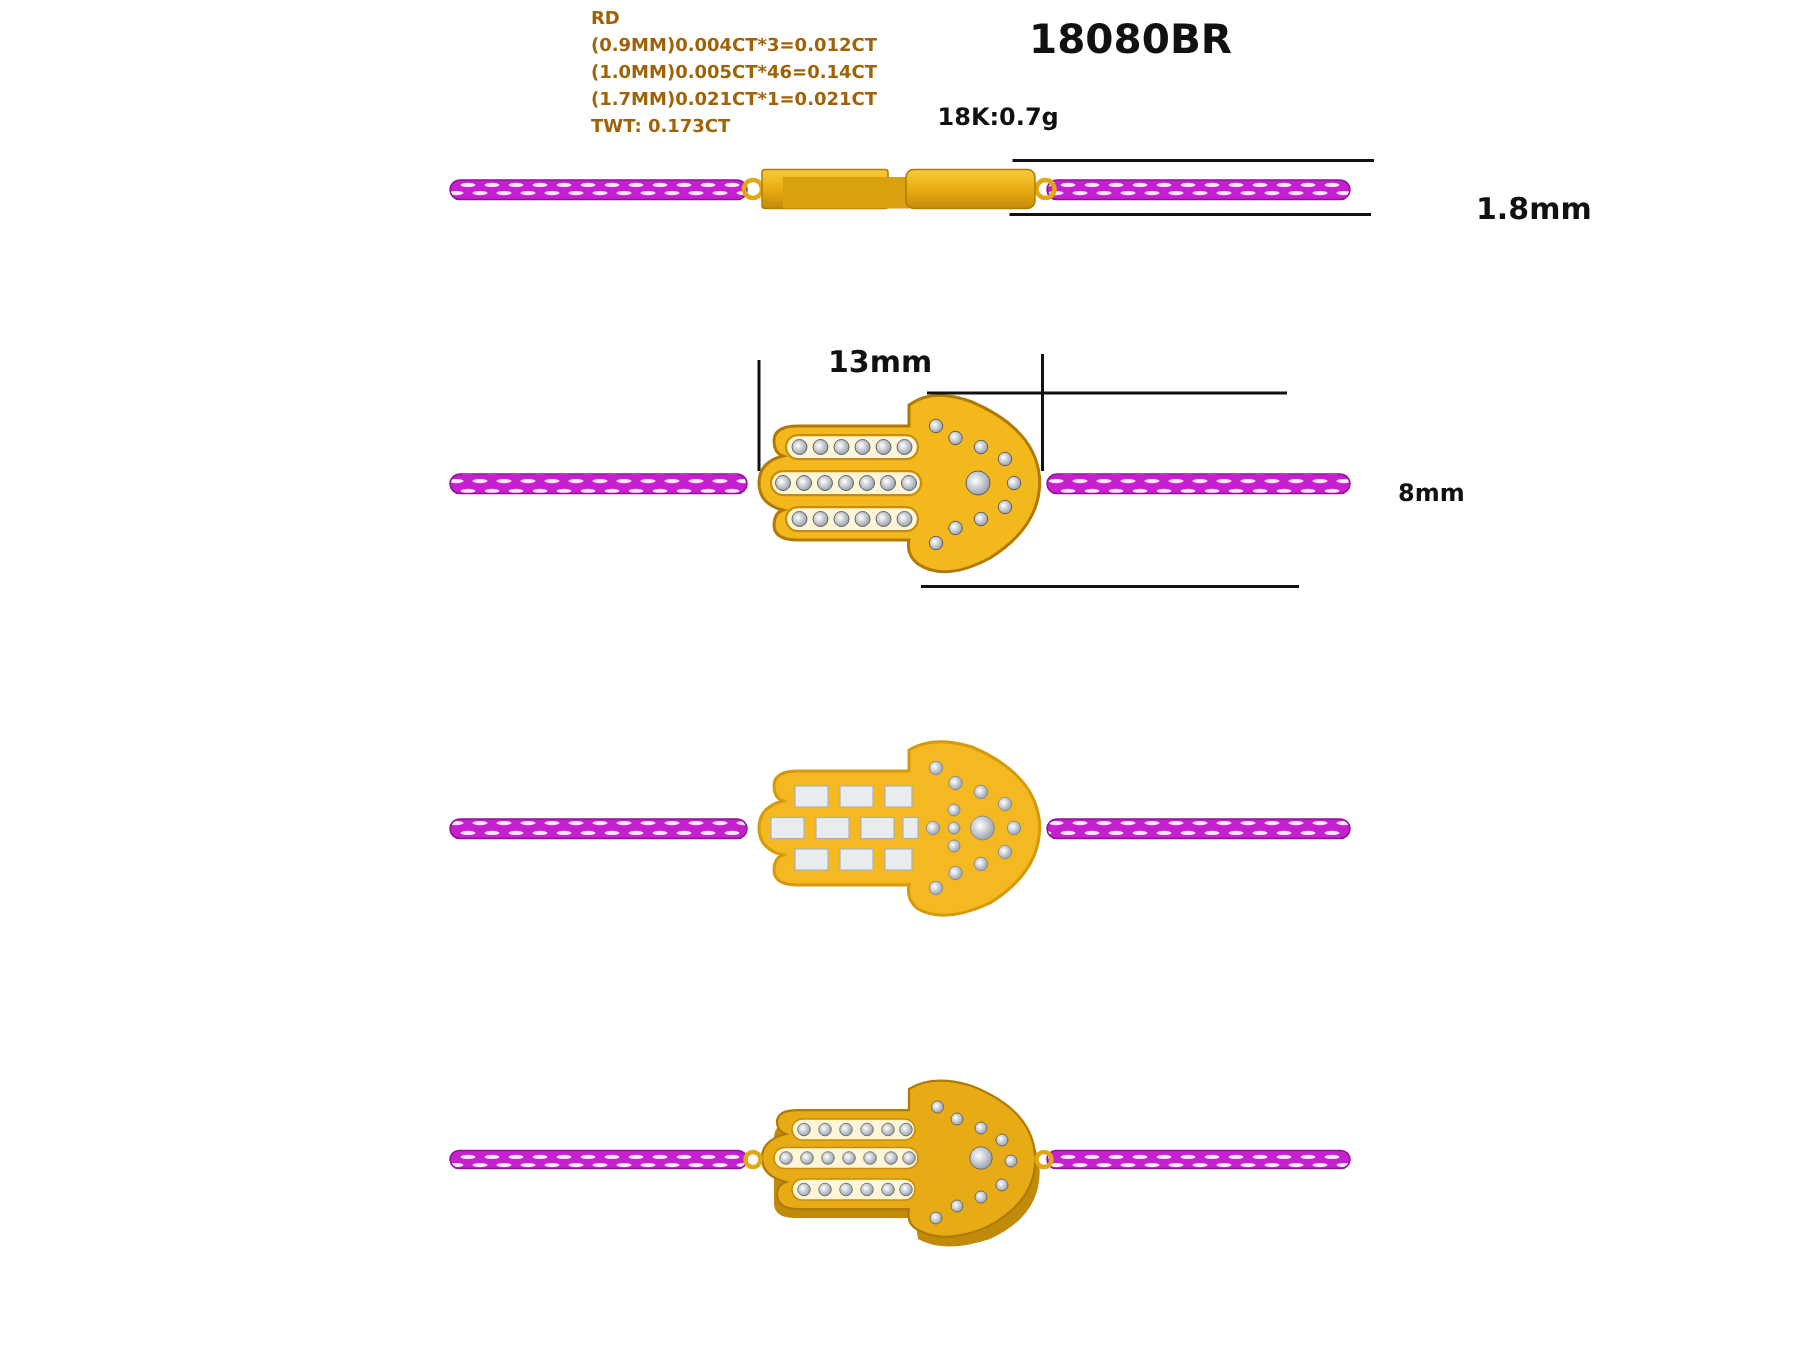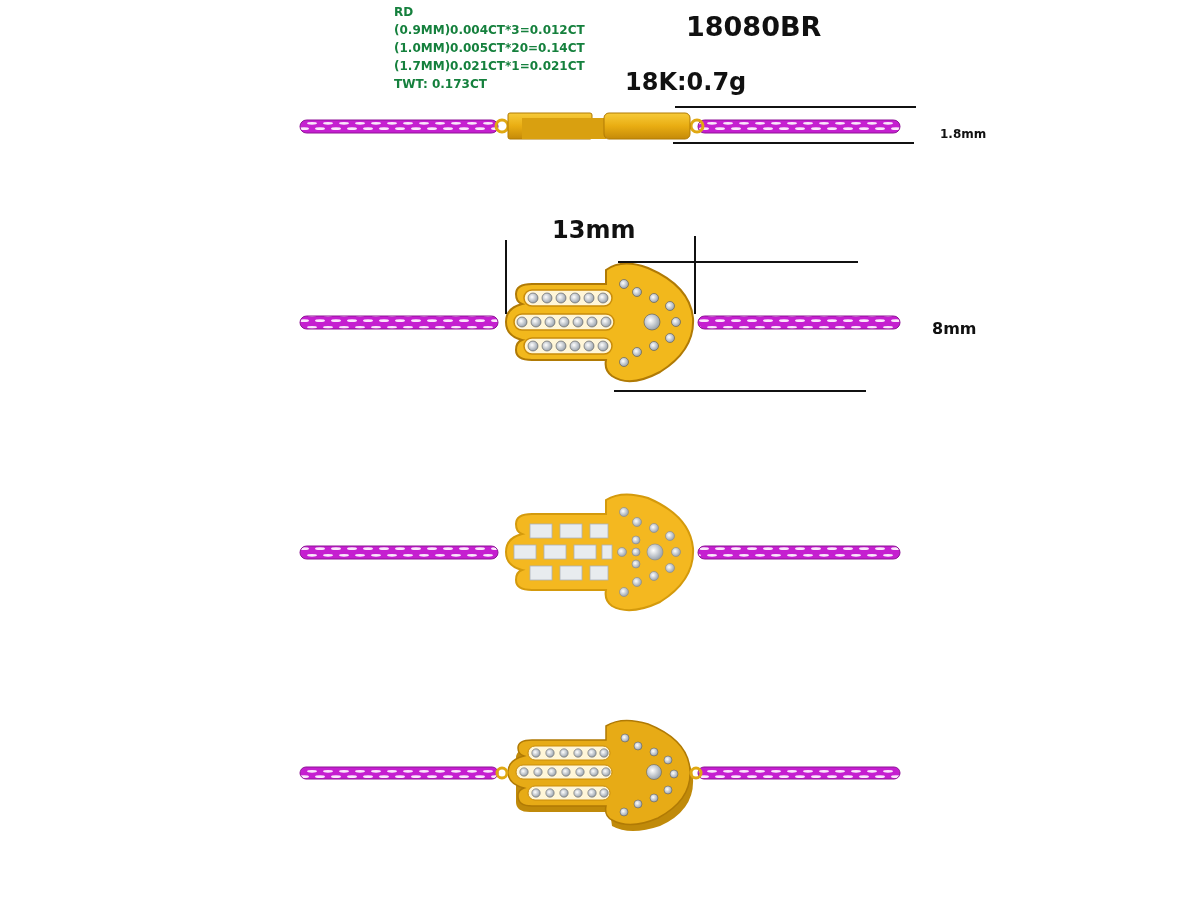--- a/index.html
+++ b/index.html
@@ -1,33 +1,33 @@
 <!DOCTYPE html>
 <html><head>
 <meta charset="utf-8">
 <style>
   html, body { margin:0; padding:0; background:#ffffff; }
   body { width:1200px; height:900px; position:relative; overflow:hidden; font-family:"DejaVu Sans", sans-serif; }
-  .spec { position:absolute; left:394px; top:3px; font-size:12px; font-weight:bold; line-height:18px; color:#15803d; }
+  .spec { position:absolute; left:394px; top:3px; font-size:12px; font-weight:bold; line-height:18px; color:#a16207; }
   .spec div { white-space:nowrap; }
   .label { position:absolute; font-weight:bold; color:#111; white-space:nowrap; }
   .model { left:686px; top:11px; font-size:27px; }
-  .weight { left:625px; top:68px; font-size:24px; }
-  .dim-h { left:940px; top:127px; font-size:12px; }
-  .dim-w { left:552px; top:216px; font-size:24px; }
+  .weight { left:625px; top:68px; font-size:16px; }
+  .dim-h { left:984px; top:127px; font-size:20px; }
+  .dim-w { left:552px; top:229px; font-size:20px; }
   .dim-t { left:932px; top:319px; font-size:16px; }
   svg.drawing { position:absolute; left:0; top:0; }
 </style>
 </head>
 <body>
 
 <div class="spec">
   <div>RD</div>
   <div>(0.9MM)0.004CT*3=0.012CT</div>
-  <div>(1.0MM)0.005CT*20=0.14CT</div>
+  <div>(1.0MM)0.005CT*46=0.14CT</div>
   <div>(1.7MM)0.021CT*1=0.021CT</div>
   <div>TWT:  0.173CT</div>
 </div>
 
 <div class="label model">18080BR</div>
 <div class="label weight">18K:0.7g</div>
 <div class="label dim-h">1.8mm</div>
 <div class="label dim-w">13mm</div>
 <div class="label dim-t">8mm</div>
 

